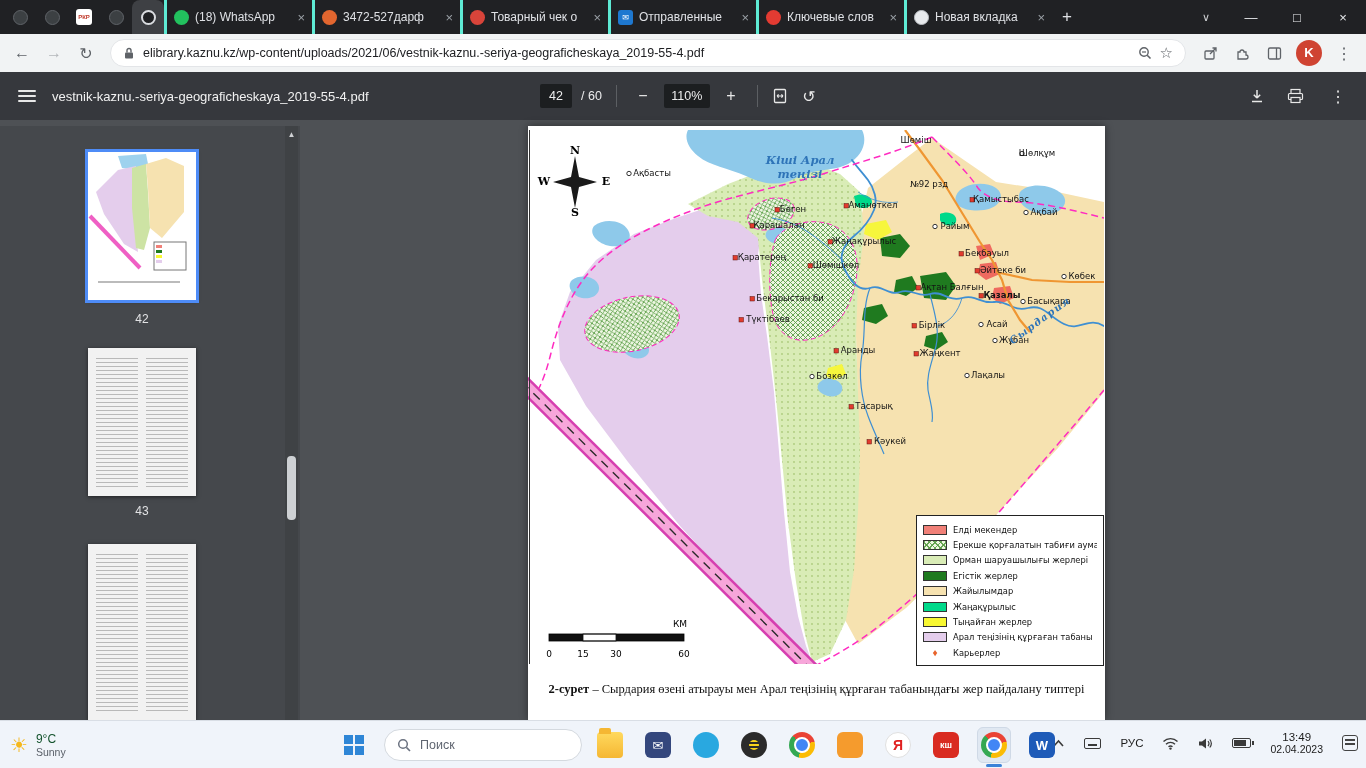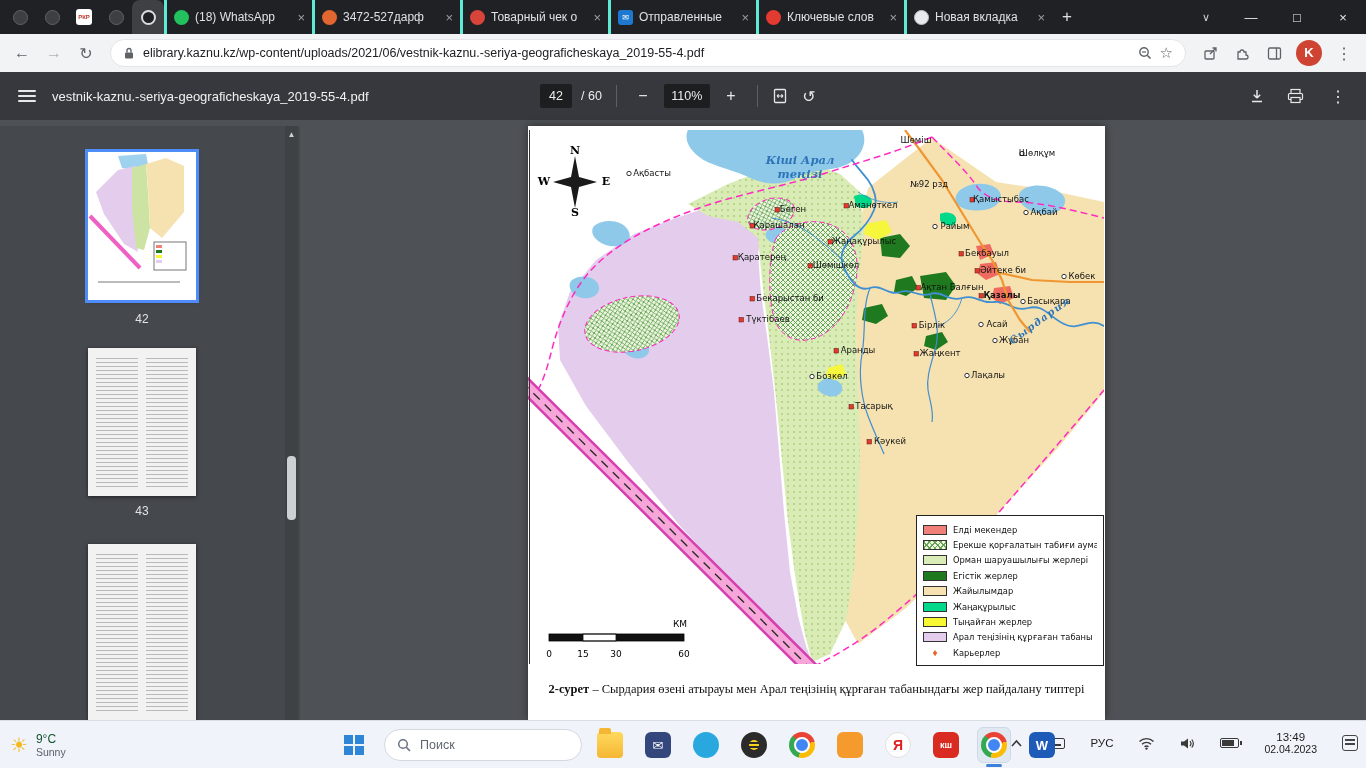--- a/index.html
+++ b/index.html
@@ -102,21 +102,21 @@
   .ic-mail{background:#34477d;color:#fff;font-size:13px}
   .ic-blue{background:#29a8e0;border-radius:50%}
   .ic-bee{background:#2b2b2b;border-radius:50%}
   .ic-bee::after{content:"";width:10px;height:10px;border-radius:50%;background:repeating-linear-gradient(#f8d21c 0 2px,#2b2b2b 2px 4px)}
   .ic-chrome{border-radius:50%;background:conic-gradient(from -45deg,#ea4335 0 120deg,#fbbc05 0 240deg,#34a853 0 360deg)}
   .ic-chrome::after{content:"";width:12px;height:12px;border-radius:50%;background:#4286f5;border:2.5px solid #fff}
   .ic-orange{background:#f59b2d;border-radius:6px}
   .ic-ya{background:#fff;border:1px solid #e0e0e0;border-radius:50%;color:#e02020;font:bold 14px "Liberation Sans",sans-serif}
   .ic-ksh{background:#d92b21;color:#fff;font:bold 9px "Liberation Sans",sans-serif}
   .ic-word{background:#1e5bb8;color:#fff;font:bold 13px "Liberation Sans",sans-serif}
-  .tray{position:absolute;right:8px;top:0;height:44px;display:flex;align-items:center;gap:25px}
+  .tray{position:absolute;right:8px;top:0;height:44px;display:flex;align-items:center;gap:19px}
   .tray svg{display:block}
   .lang{font-size:11.5px;color:#1b1b1b}
   .kbd{width:17px;height:11px;border:1.3px solid #3a3a3a;border-radius:2px;position:relative}
   .kbd::after{content:"";position:absolute;left:3px;right:3px;bottom:2px;height:1.5px;background:#3a3a3a}
   .battery{width:19px;height:10px;border:1.3px solid #3a3a3a;border-radius:2px;position:relative}
   .battery::before{content:"";position:absolute;left:1px;top:1px;bottom:1px;width:12px;background:#3a3a3a}
   .battery::after{content:"";position:absolute;right:-3.5px;top:2px;width:2px;height:4px;background:#3a3a3a}
   .clock{text-align:center;color:#1b1b1b}
   .clock .t{font-size:11.5px}
   .clock .d{font-size:10.5px}

